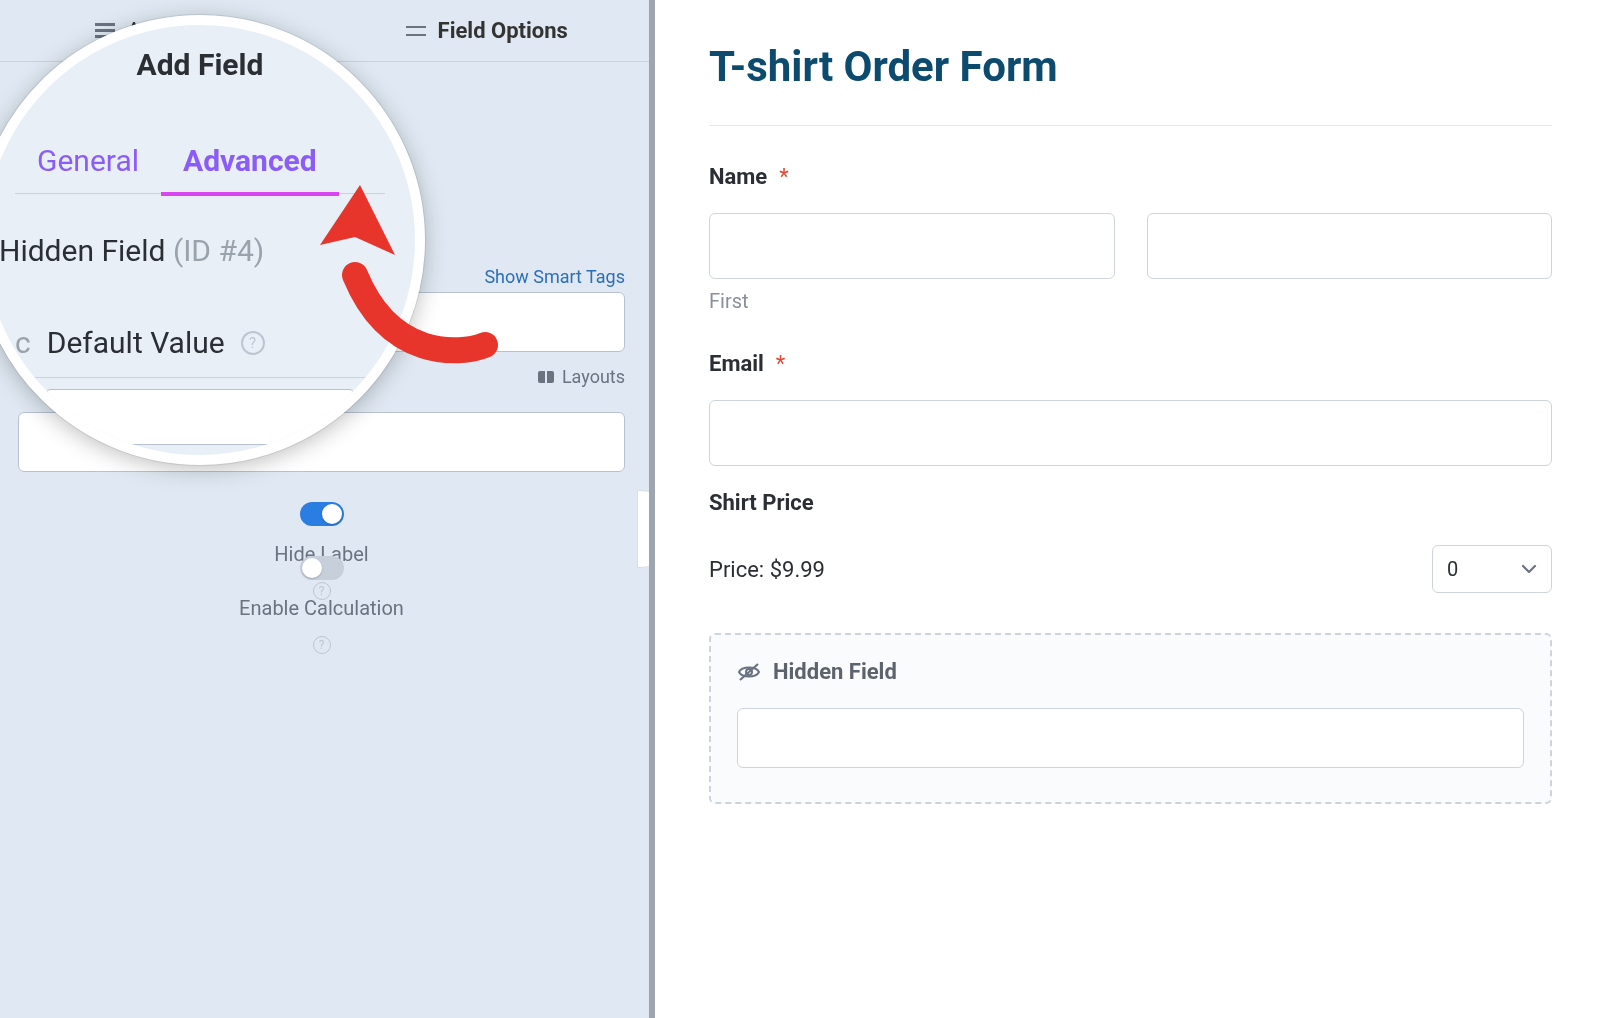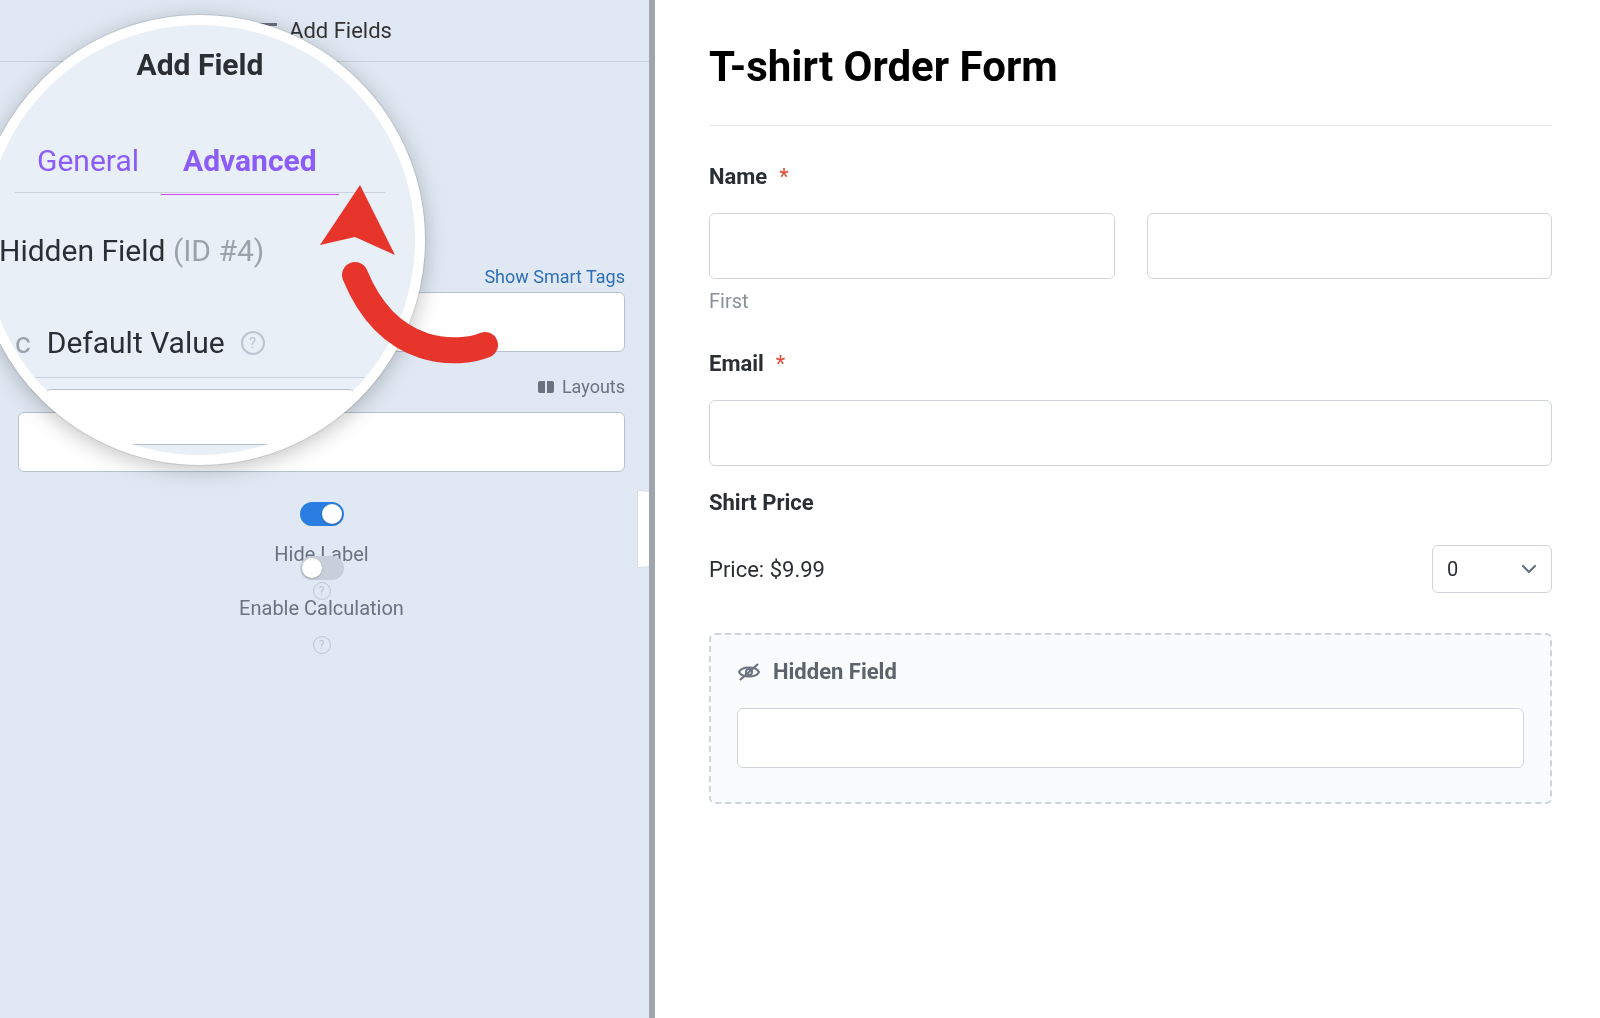--- a/index.html
+++ b/index.html
@@ -69,21 +69,21 @@
   .input-outline-1 {
     position: absolute;
     top: 230px; left: 350px; right: 24px;
     height: 60px;
     background: #fff;
     border: 1px solid #b8c2cf;
     border-radius: 6px;
   }
   .layouts-link {
     position: absolute;
-    top: 314px; right: 24px;
+    top: 304px; right: 24px;
     font-size: 18px; color: #6b7280;
     display: flex; align-items: center; gap: 8px;
   }
   .layouts-link .licon { width: 16px; height: 12px; background: linear-gradient(#6b7280,#6b7280) 0 0/7px 100% no-repeat, linear-gradient(#6b7280,#6b7280) 9px 0/7px 100% no-repeat; display:inline-block; border-radius:2px;}
   .input-outline-2 {
     position: absolute;
     top: 350px; left: 18px; right: 24px;
     height: 60px;
     background: #fff;
     border: 1px solid #b8c2cf;
@@ -135,21 +135,21 @@
     border-bottom: 1.5px solid #c9d2dd;
   }
   .mag-sub-tabs .subtab {
     padding: 10px 22px 14px 22px;
     font-size: 30px;
     color: #8b5cf6;
     cursor: pointer;
   }
   .mag-sub-tabs .subtab.active {
     font-weight: 700;
-    border-bottom: 1px solid #d946ef;
+    border-bottom: 4px solid #d946ef;
     margin-bottom: -3px;
   }
   .mag-field-name {
     position: absolute;
     top: 208px; left: 14px;
     font-size: 30px;
     color: #2b2f33;
   }
   .mag-field-name .id { color: #9aa2ac; }
   .mag-default-label {
@@ -196,21 +196,21 @@
 
   
   .preview {
     flex: 1;
     height: 100%;
     background: #fff;
     padding: 42px 48px 0 54px;
     overflow: hidden;
   }
   .form-title {
-    font-size: 42px; font-weight: 700; color: #000000;
+    font-size: 42px; font-weight: 700; color: #0c4a6e;
   }
   .hr {
     margin-top: 34px;
     height: 1px; background: #e5e8ed;
   }
 
   .field-group { margin-top: 38px; }
   .field-label { font-size: 22px; font-weight: 700; color: #2b2f33; }
   .req { color: #E24A34; margin-left: 8px; font-size: 22px; }
   .name-row { display: flex; gap: 32px; margin-top: 24px; }
@@ -257,20 +257,24 @@
 </style>
 </head>
 <body>
 
 <div class="sidebar">
 
   <div class="top-tabs">
     <div class="top-tab">
       <span class="ticon ticon-fields"></span>
       <span>Add Fields</span>
+    </div>
+    <div class="top-tab active">
+      <span class="ticon ticon-sliders"></span>
+      <span>Field Options</span>
     </div>
   </div>
 
   <div class="gen-adv-label">Gen</div>
 
   <div class="panel-body">
 
     <span class="smart-tags-link">Show Smart Tags</span>
     <div class="input-outline-1"></div>
 

